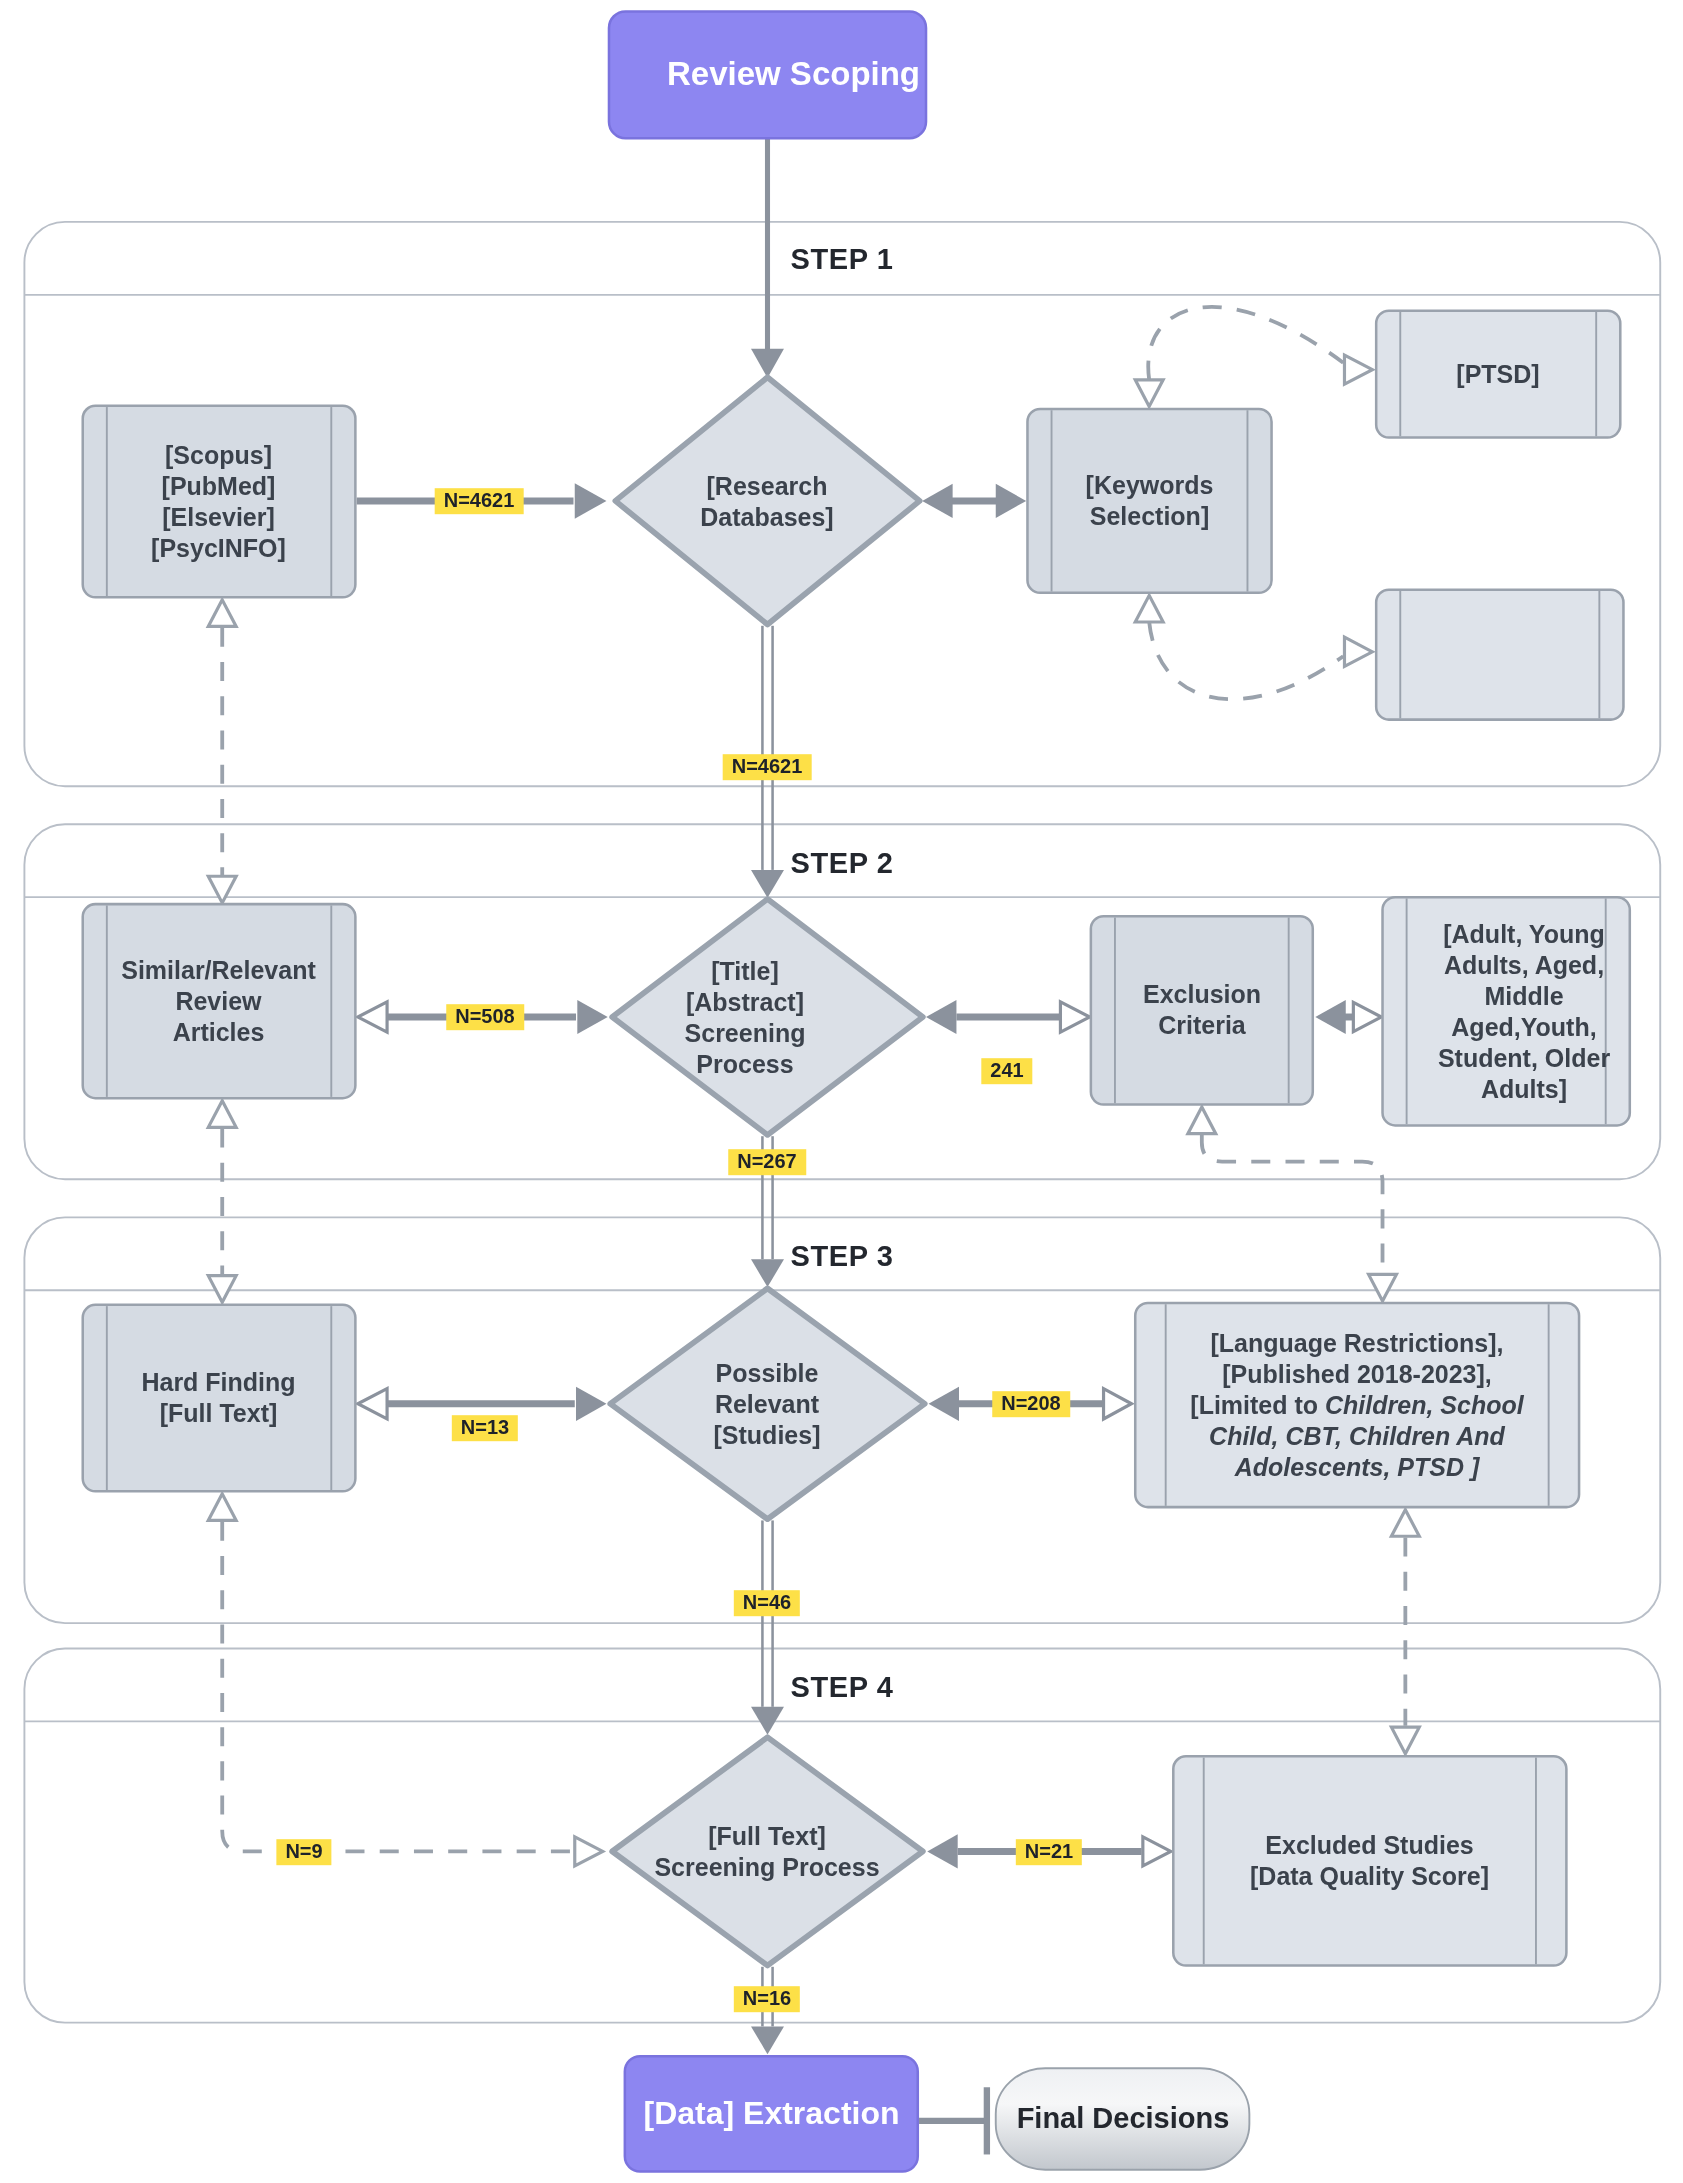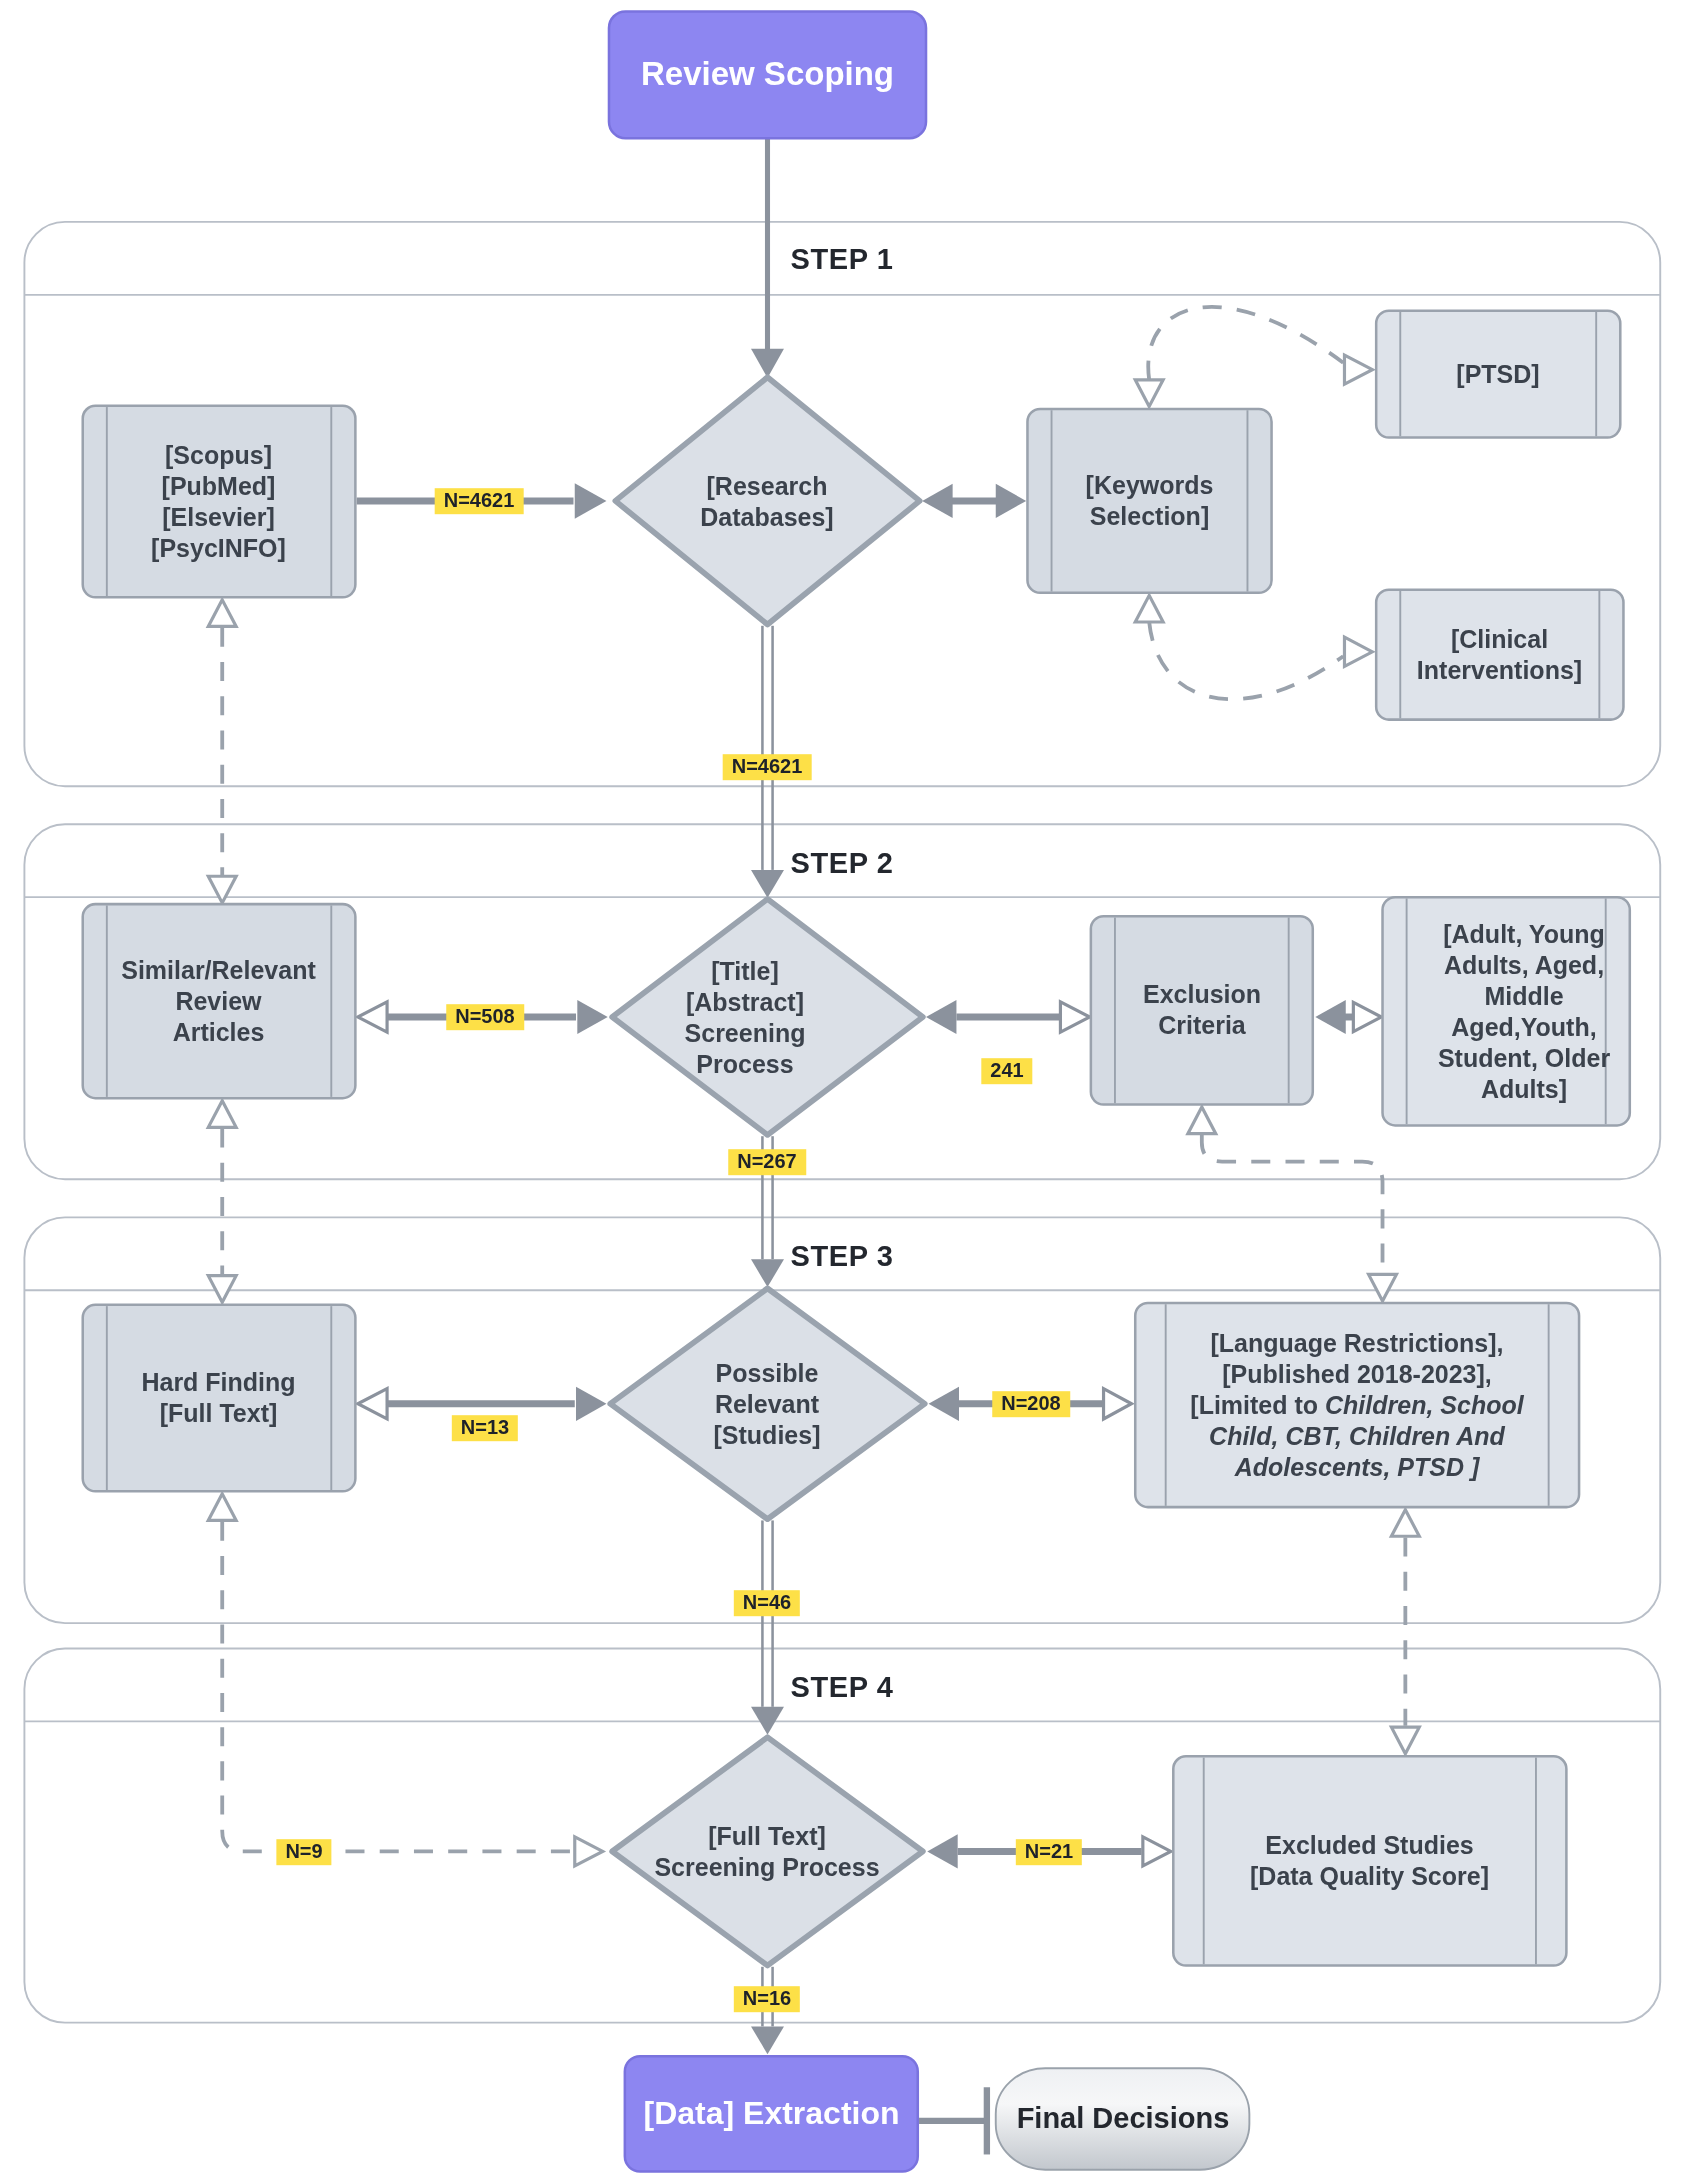--- a/index.html
+++ b/index.html
@@ -15,21 +15,21 @@
     position:absolute;
     display:flex;flex-direction:column;
     align-items:center;justify-content:center;
     text-align:center;
     color:#3b424c;
     font-weight:700;
     font-size:25px;line-height:1.24;
     pointer-events:none;
   }
   .txt .ln{display:block;}
-  .start-label{color:#ffffff;font-size:33px;}
+  .start-label{color:#ffffff;font-size:33px;padding-left:26px;}
   .extract-label{color:#ffffff;font-size:32px;}
   .final-label{color:#23272e;font-size:29px;}
   .step-label{
     position:absolute;left:24px;width:1636px;
     display:flex;align-items:center;justify-content:center;
     font-weight:700;font-size:29px;color:#23272e;
     letter-spacing:0.6px;
   }
   .edge-label{
     position:absolute;
@@ -307,24 +307,20 @@
 
 <div class="txt" style="left:1040px;top:444px;width:219px;height:114px;">
   <span class="ln">[Keywords</span>
   <span class="ln">Selection]</span>
 </div>
 
 <div class="txt" style="left:1376px;top:311px;width:244px;height:127px;">
   <span class="ln">[PTSD]</span>
 </div>
 
-<div class="txt" style="left:1376px;top:590px;width:247px;height:130px;">
-  <span class="ln">[Clinical</span>
-  <span class="ln">Interventions]</span>
-</div>
 
 <div class="txt" style="left:82px;top:904px;width:273px;height:194px;">
   <span class="ln">Similar/Relevant</span>
   <span class="ln">Review</span>
   <span class="ln">Articles</span>
 </div>
 
 <div class="txt" style="left:631px;top:923px;width:228px;height:189px;">
   <span class="ln">[Title]</span>
   <span class="ln">[Abstract]</span>

